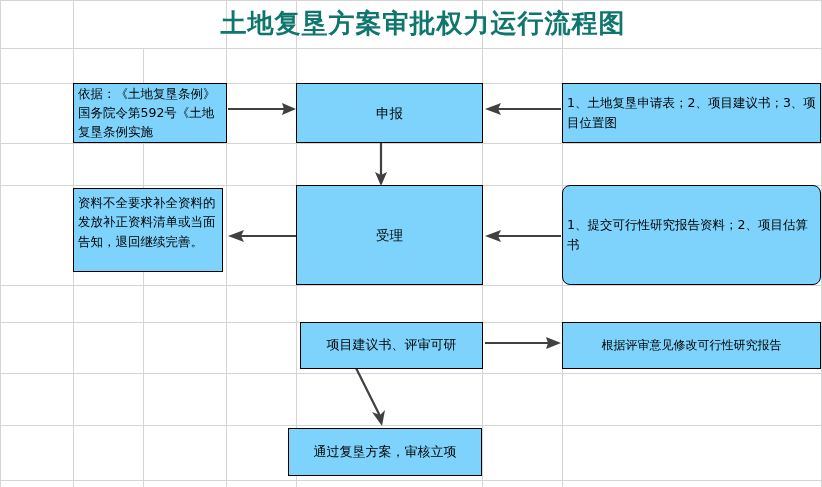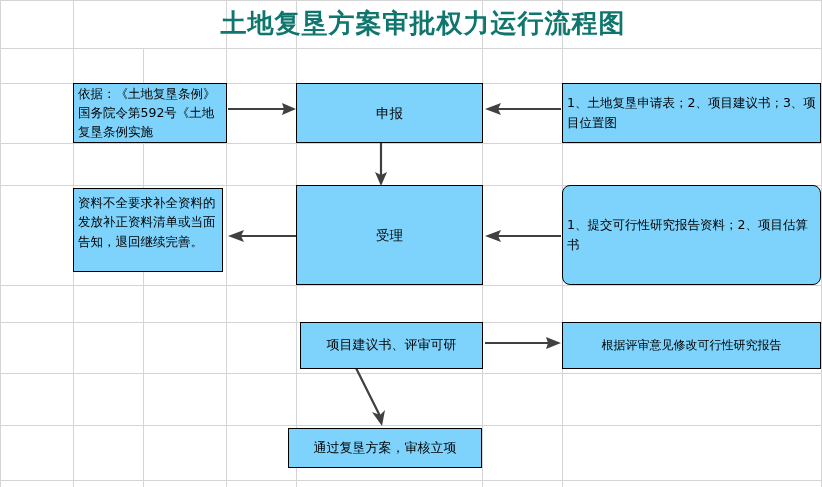--- a/index.html
+++ b/index.html
@@ -174,17 +174,17 @@
   </div>
 
   <div class="fbox center" style="left:300px; top:322px; width:183px; height:47px; font-size:13px;">
     <span class="txt">项目建议书、评审可研</span>
   </div>
 
   <div class="fbox center" style="left:562px; top:322px; width:259px; height:47px; font-size:12px;">
     <span class="txt">根据评审意见修改可行性研究报告</span>
   </div>
 
-  <div class="fbox center" style="left:288px; top:428px; width:194px; height:40px; font-size:13px;">
+  <div class="fbox center" style="left:288px; top:428px; width:194px; height:48px; font-size:13px;">
     <span class="txt">通过复垦方案，审核立项</span>
   </div>
 
 </div>
 
 </body></html>

